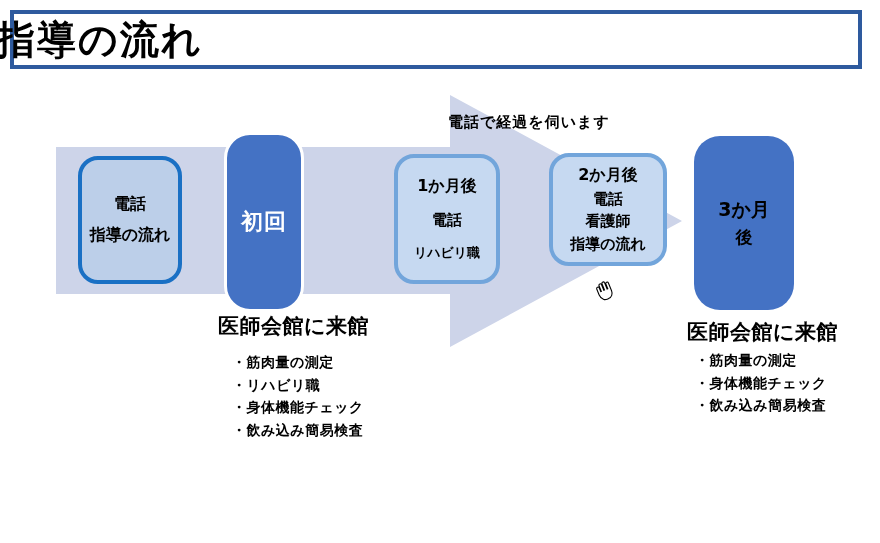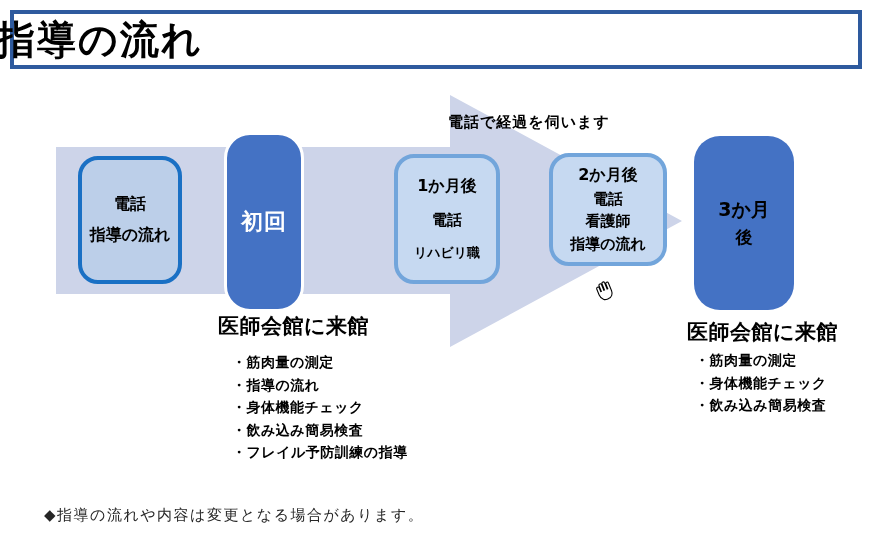--- a/index.html
+++ b/index.html
@@ -139,28 +139,26 @@
     <div class="l2">後</div>
   </div>
 
   <svg class="hand-cursor" viewBox="0 0 20 20" xmlns="http://www.w3.org/2000/svg">
     <path d="M7.2 16.5 C5.8 15.2 5 13.4 5 11.6 L5 6.2 C5 5.5 5.6 5 6.2 5 C6.8 5 7.3 5.5 7.3 6.2 L7.3 9.5 L7.8 9.5 L7.8 4.4 C7.8 3.7 8.3 3.2 9 3.2 C9.6 3.2 10.1 3.7 10.1 4.4 L10.1 9.3 L10.7 9.3 L10.7 3.9 C10.7 3.2 11.2 2.7 11.9 2.7 C12.5 2.7 13 3.2 13 3.9 L13 9.5 L13.6 9.5 L13.6 5.2 C13.6 4.5 14.1 4 14.7 4 C15.4 4 15.9 4.5 15.9 5.2 L15.9 12.2 C15.9 15 14 17.3 11.2 17.3 C9.7 17.3 8.3 17.5 7.2 16.5 Z" fill="#fff" stroke="#000" stroke-width="0.9"></path>
   </svg>
 
   <div class="visit-heading left">医師会館に来館</div>
   <ul class="bullet-list left">
     <li>・筋肉量の測定</li>
-    <li>・指導の流れ</li>
+    <li>・リハビリ職</li>
     <li>・身体機能チェック</li>
     <li>・飲み込み簡易検査</li>
-    <li>・フレイル予防訓練の指導</li>
   </ul>
 
   <div class="visit-heading right">医師会館に来館</div>
   <ul class="bullet-list right">
     <li>・筋肉量の測定</li>
     <li>・身体機能チェック</li>
     <li>・飲み込み簡易検査</li>
   </ul>
 
-  <div class="footnote">◆指導の流れや内容は変更となる場合があります。</div>
 
 </div>
 
 </body></html>

